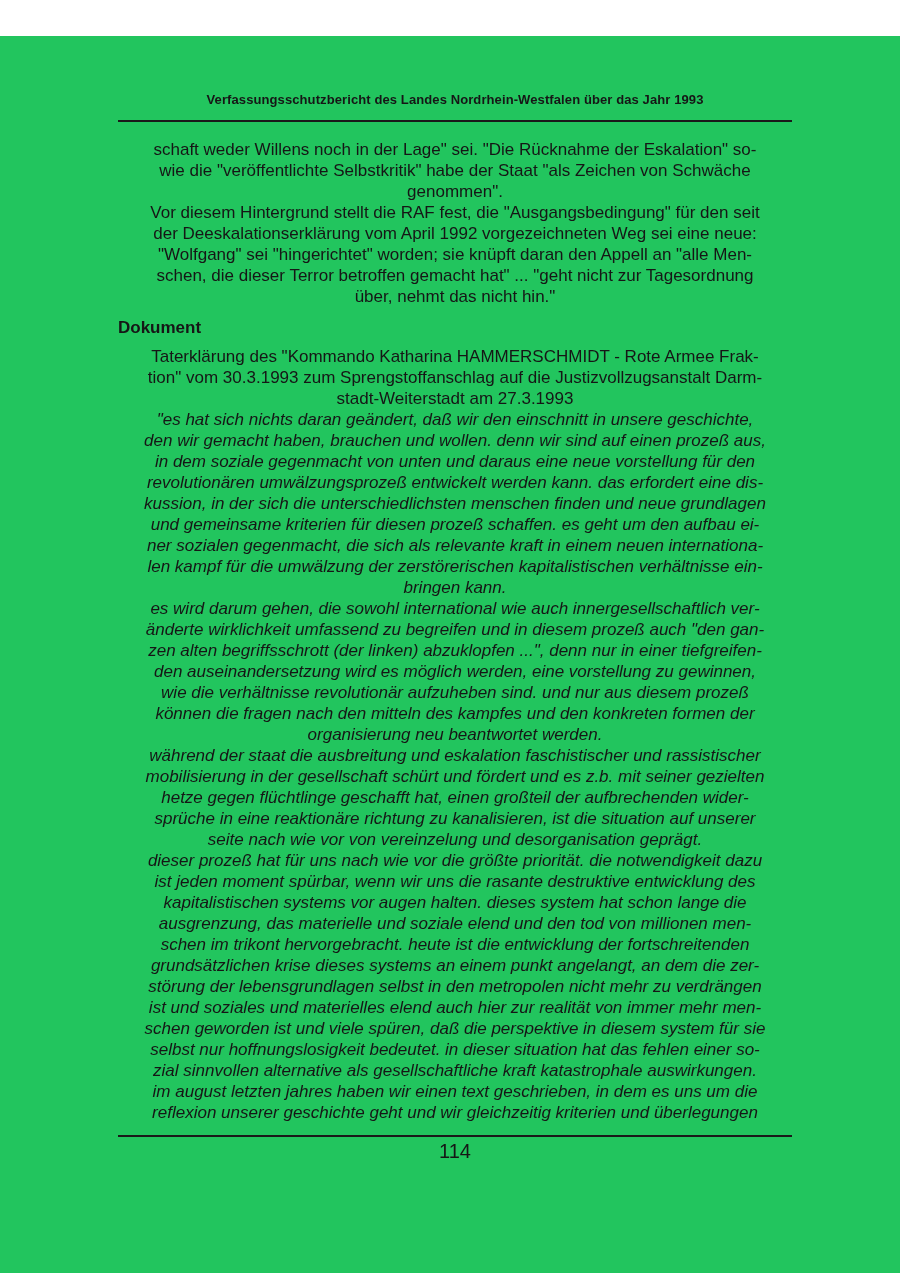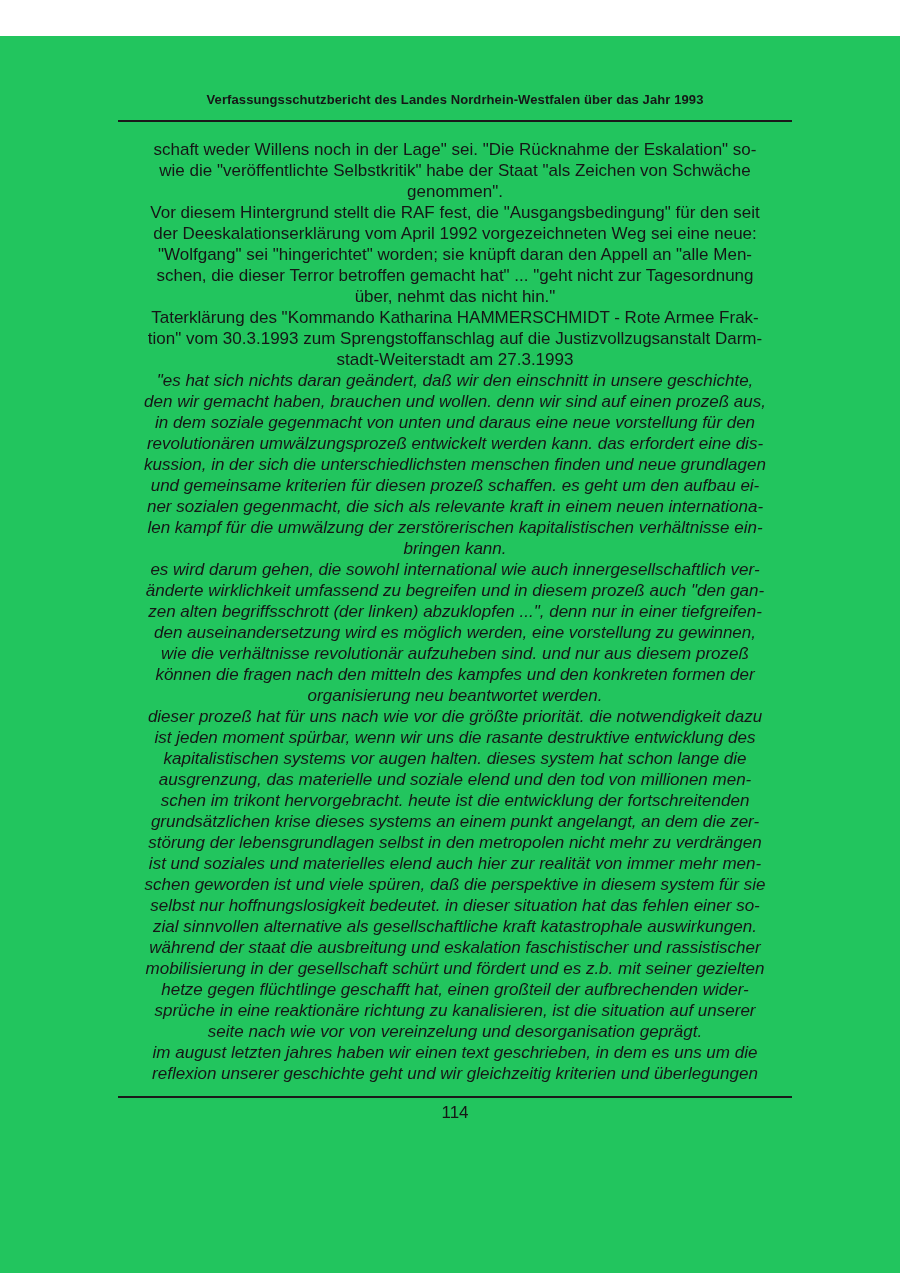--- a/index.html
+++ b/index.html
@@ -56,21 +56,21 @@
     margin: 10px 0 8px 0;
   }
   .footer-rule {
     margin-top: 12px;
     height: 2px;
     background: #1a1a1a;
   }
   .page-number {
     margin-top: 4px;
     text-align: center;
-    font-size: 17px;
+    font-size: 20px;
     line-height: 21px;
   }
 </style>
 </head>
 <body>
 
 <div class="page">
   <div class="content">
 
     <div class="page-header">
@@ -81,20 +81,21 @@
     <div class="page-body">
       <p class="para">schaft weder Willens noch in der Lage" sei. "Die Rücknahme der Eskalation" so-
 wie die "veröffentlichte Selbstkritik" habe der Staat "als Zeichen von Schwäche
 genommen".</p>
       <p class="para">Vor diesem Hintergrund stellt die RAF fest, die "Ausgangsbedingung" für den seit
 der Deeskalationserklärung vom April 1992 vorgezeichneten Weg sei eine neue:
 "Wolfgang" sei "hingerichtet" worden; sie knüpft daran den Appell an "alle Men-
 schen, die dieser Terror betroffen gemacht hat" ... "geht nicht zur Tagesordnung
 über, nehmt das nicht hin."</p>
 
+      <h3 class="section-heading">Dokument</h3>
 
       <p class="para">Taterklärung des "Kommando Katharina HAMMERSCHMIDT - Rote Armee Frak-
 tion" vom 30.3.1993 zum Sprengstoffanschlag auf die Justizvollzugsanstalt Darm-
 stadt-Weiterstadt am 27.3.1993</p>
 
       <p class="para italic">"es hat sich nichts daran geändert, daß wir den einschnitt in unsere geschichte,
 den wir gemacht haben, brauchen und wollen. denn wir sind auf einen prozeß aus,
 in dem soziale gegenmacht von unten und daraus eine neue vorstellung für den
 revolutionären umwälzungsprozeß entwickelt werden kann. das erfordert eine dis-
 kussion, in der sich die unterschiedlichsten menschen finden und neue grundlagen
@@ -102,36 +103,36 @@
 ner sozialen gegenmacht, die sich als relevante kraft in einem neuen internationa-
 len kampf für die umwälzung der zerstörerischen kapitalistischen verhältnisse ein-
 bringen kann.</p>
       <p class="para italic">es wird darum gehen, die sowohl international wie auch innergesellschaftlich ver-
 änderte wirklichkeit umfassend zu begreifen und in diesem prozeß auch "den gan-
 zen alten begriffsschrott (der linken) abzuklopfen ...", denn nur in einer tiefgreifen-
 den auseinandersetzung wird es möglich werden, eine vorstellung zu gewinnen,
 wie die verhältnisse revolutionär aufzuheben sind. und nur aus diesem prozeß
 können die fragen nach den mitteln des kampfes und den konkreten formen der
 organisierung neu beantwortet werden.</p>
+      <p class="para italic">während der staat die ausbreitung und eskalation faschistischer und rassistischer
+mobilisierung in der gesellschaft schürt und fördert und es z.b. mit seiner gezielten
+hetze gegen flüchtlinge geschafft hat, einen großteil der aufbrechenden wider-
+sprüche in eine reaktionäre richtung zu kanalisieren, ist die situation auf unserer
+seite nach wie vor von vereinzelung und desorganisation geprägt.</p>
       <p class="para italic">dieser prozeß hat für uns nach wie vor die größte priorität. die notwendigkeit dazu
 ist jeden moment spürbar, wenn wir uns die rasante destruktive entwicklung des
 kapitalistischen systems vor augen halten. dieses system hat schon lange die
 ausgrenzung, das materielle und soziale elend und den tod von millionen men-
 schen im trikont hervorgebracht. heute ist die entwicklung der fortschreitenden
 grundsätzlichen krise dieses systems an einem punkt angelangt, an dem die zer-
 störung der lebensgrundlagen selbst in den metropolen nicht mehr zu verdrängen
 ist und soziales und materielles elend auch hier zur realität von immer mehr men-
 schen geworden ist und viele spüren, daß die perspektive in diesem system für sie
 selbst nur hoffnungslosigkeit bedeutet. in dieser situation hat das fehlen einer so-
 zial sinnvollen alternative als gesellschaftliche kraft katastrophale auswirkungen.</p>
-      <p class="para italic">während der staat die ausbreitung und eskalation faschistischer und rassistischer
-mobilisierung in der gesellschaft schürt und fördert und es z.b. mit seiner gezielten
-hetze gegen flüchtlinge geschafft hat, einen großteil der aufbrechenden wider-
-sprüche in eine reaktionäre richtung zu kanalisieren, ist die situation auf unserer
-seite nach wie vor von vereinzelung und desorganisation geprägt.</p>
       <p class="para italic">im august letzten jahres haben wir einen text geschrieben, in dem es uns um die
 reflexion unserer geschichte geht und wir gleichzeitig kriterien und überlegungen</p>
     </div>
 
     <div class="page-footer">
       <div class="footer-rule"></div>
       <div class="page-number">114</div>
     </div>
 
   </div>

